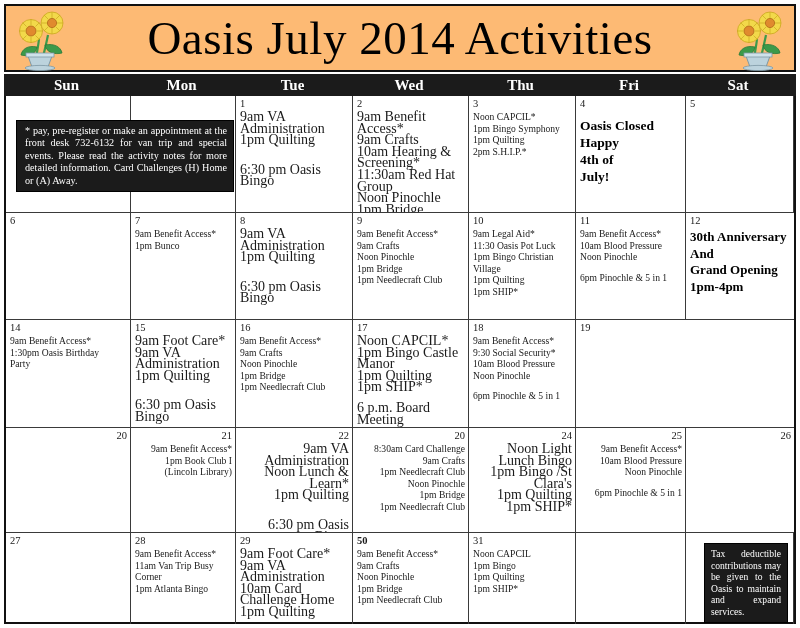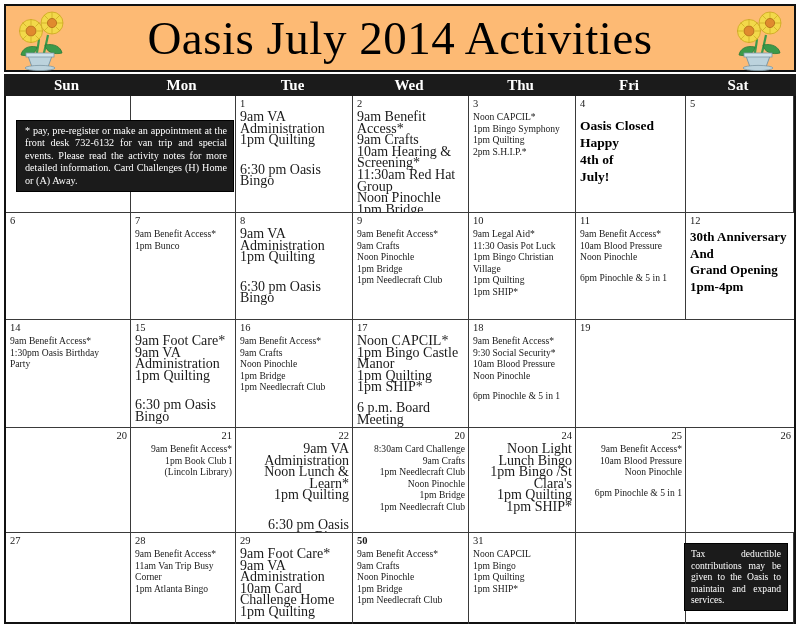--- a/index.html
+++ b/index.html
@@ -103,21 +103,21 @@
     color: #ffffff;
     border: 1px solid #000;
     padding: 4px 6px;
     font-size: 10.2px;
     line-height: 12.4px;
     text-align: justify;
     z-index: 5;
     font-family: "Liberation Serif", "DejaVu Serif", serif;
   }
   #note-general { left: 10px; top: 24px; width: 218px; padding-left: 8px; }
-  #note-tax { right: 6px; top: 10px; width: 104px; font-size: 9.6px; line-height: 11.6px; }
+  #note-tax { right: 6px; top: 10px; width: 84px; font-size: 9.6px; line-height: 11.6px; }
 </style>
 </head>
 <body>
 
 <div class="page">
 
   <div class="banner">
     <svg class="flower left" viewBox="0 0 58 62">
       <path d="M27 30 C26 40 24 46 24 52" stroke="#3c9a4a" stroke-width="2.2" fill="none"></path>
       <path d="M36 26 C34 36 32 44 30 52" stroke="#3c9a4a" stroke-width="2.2" fill="none"></path>

